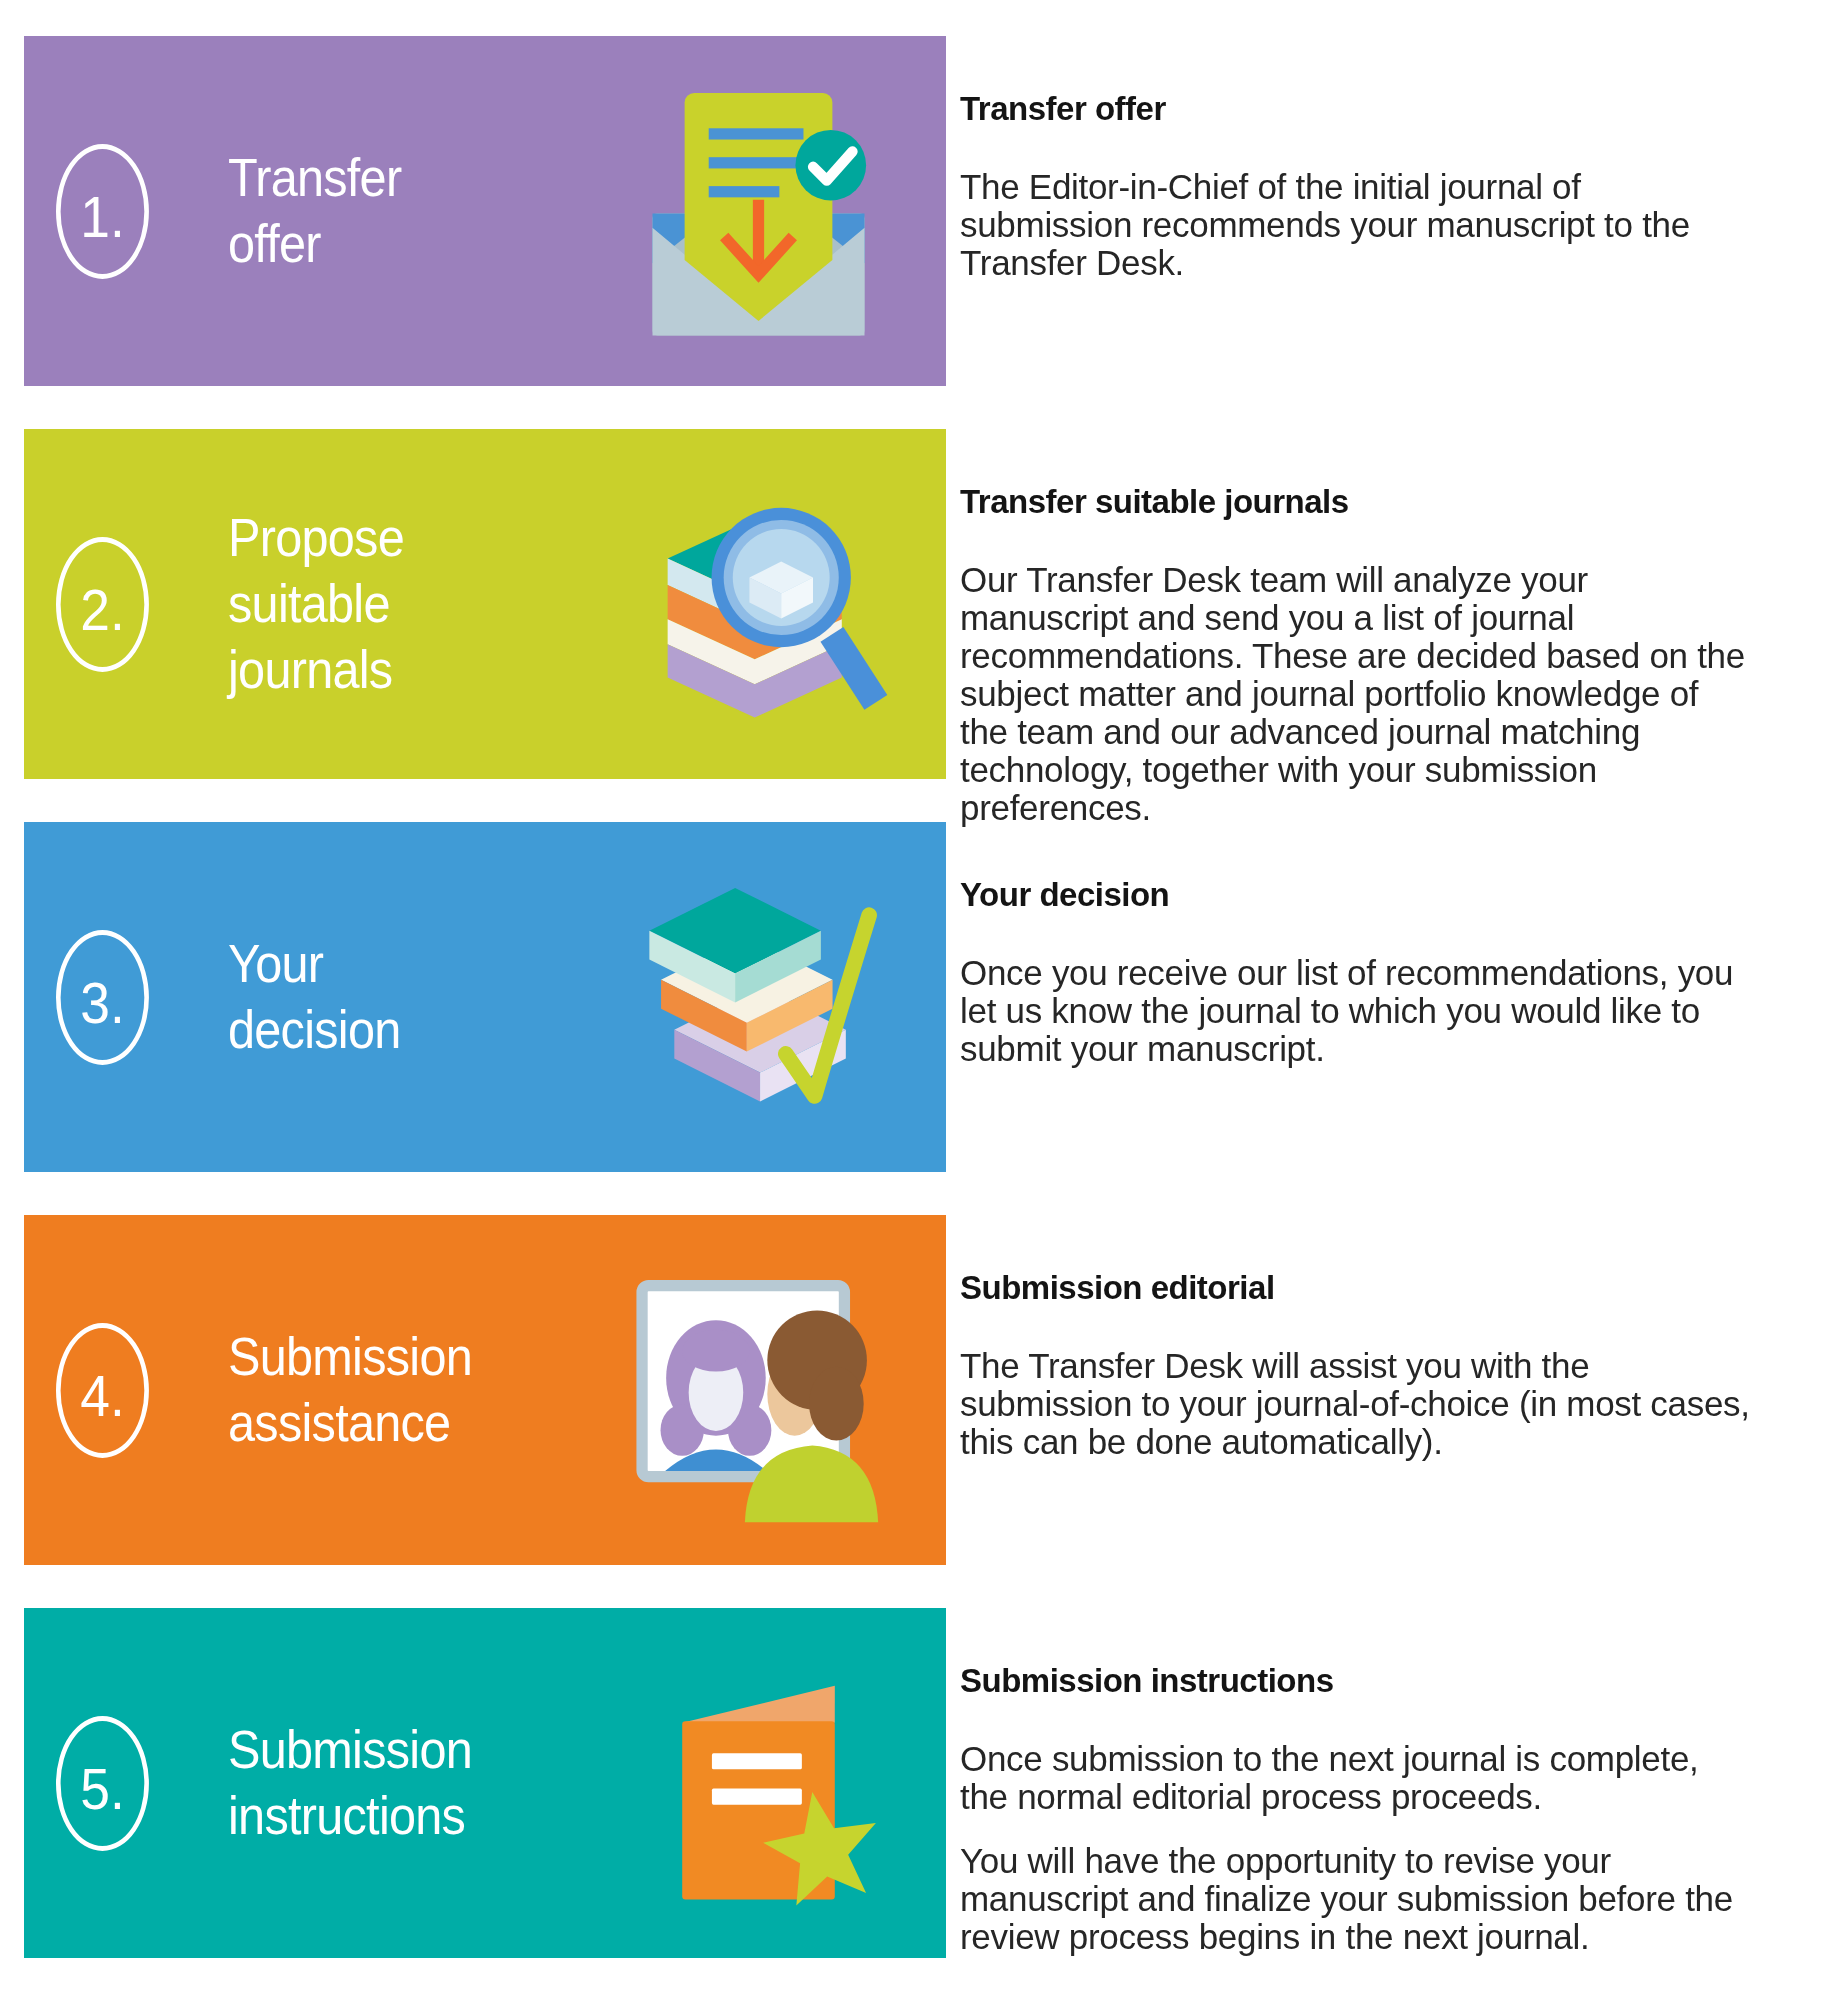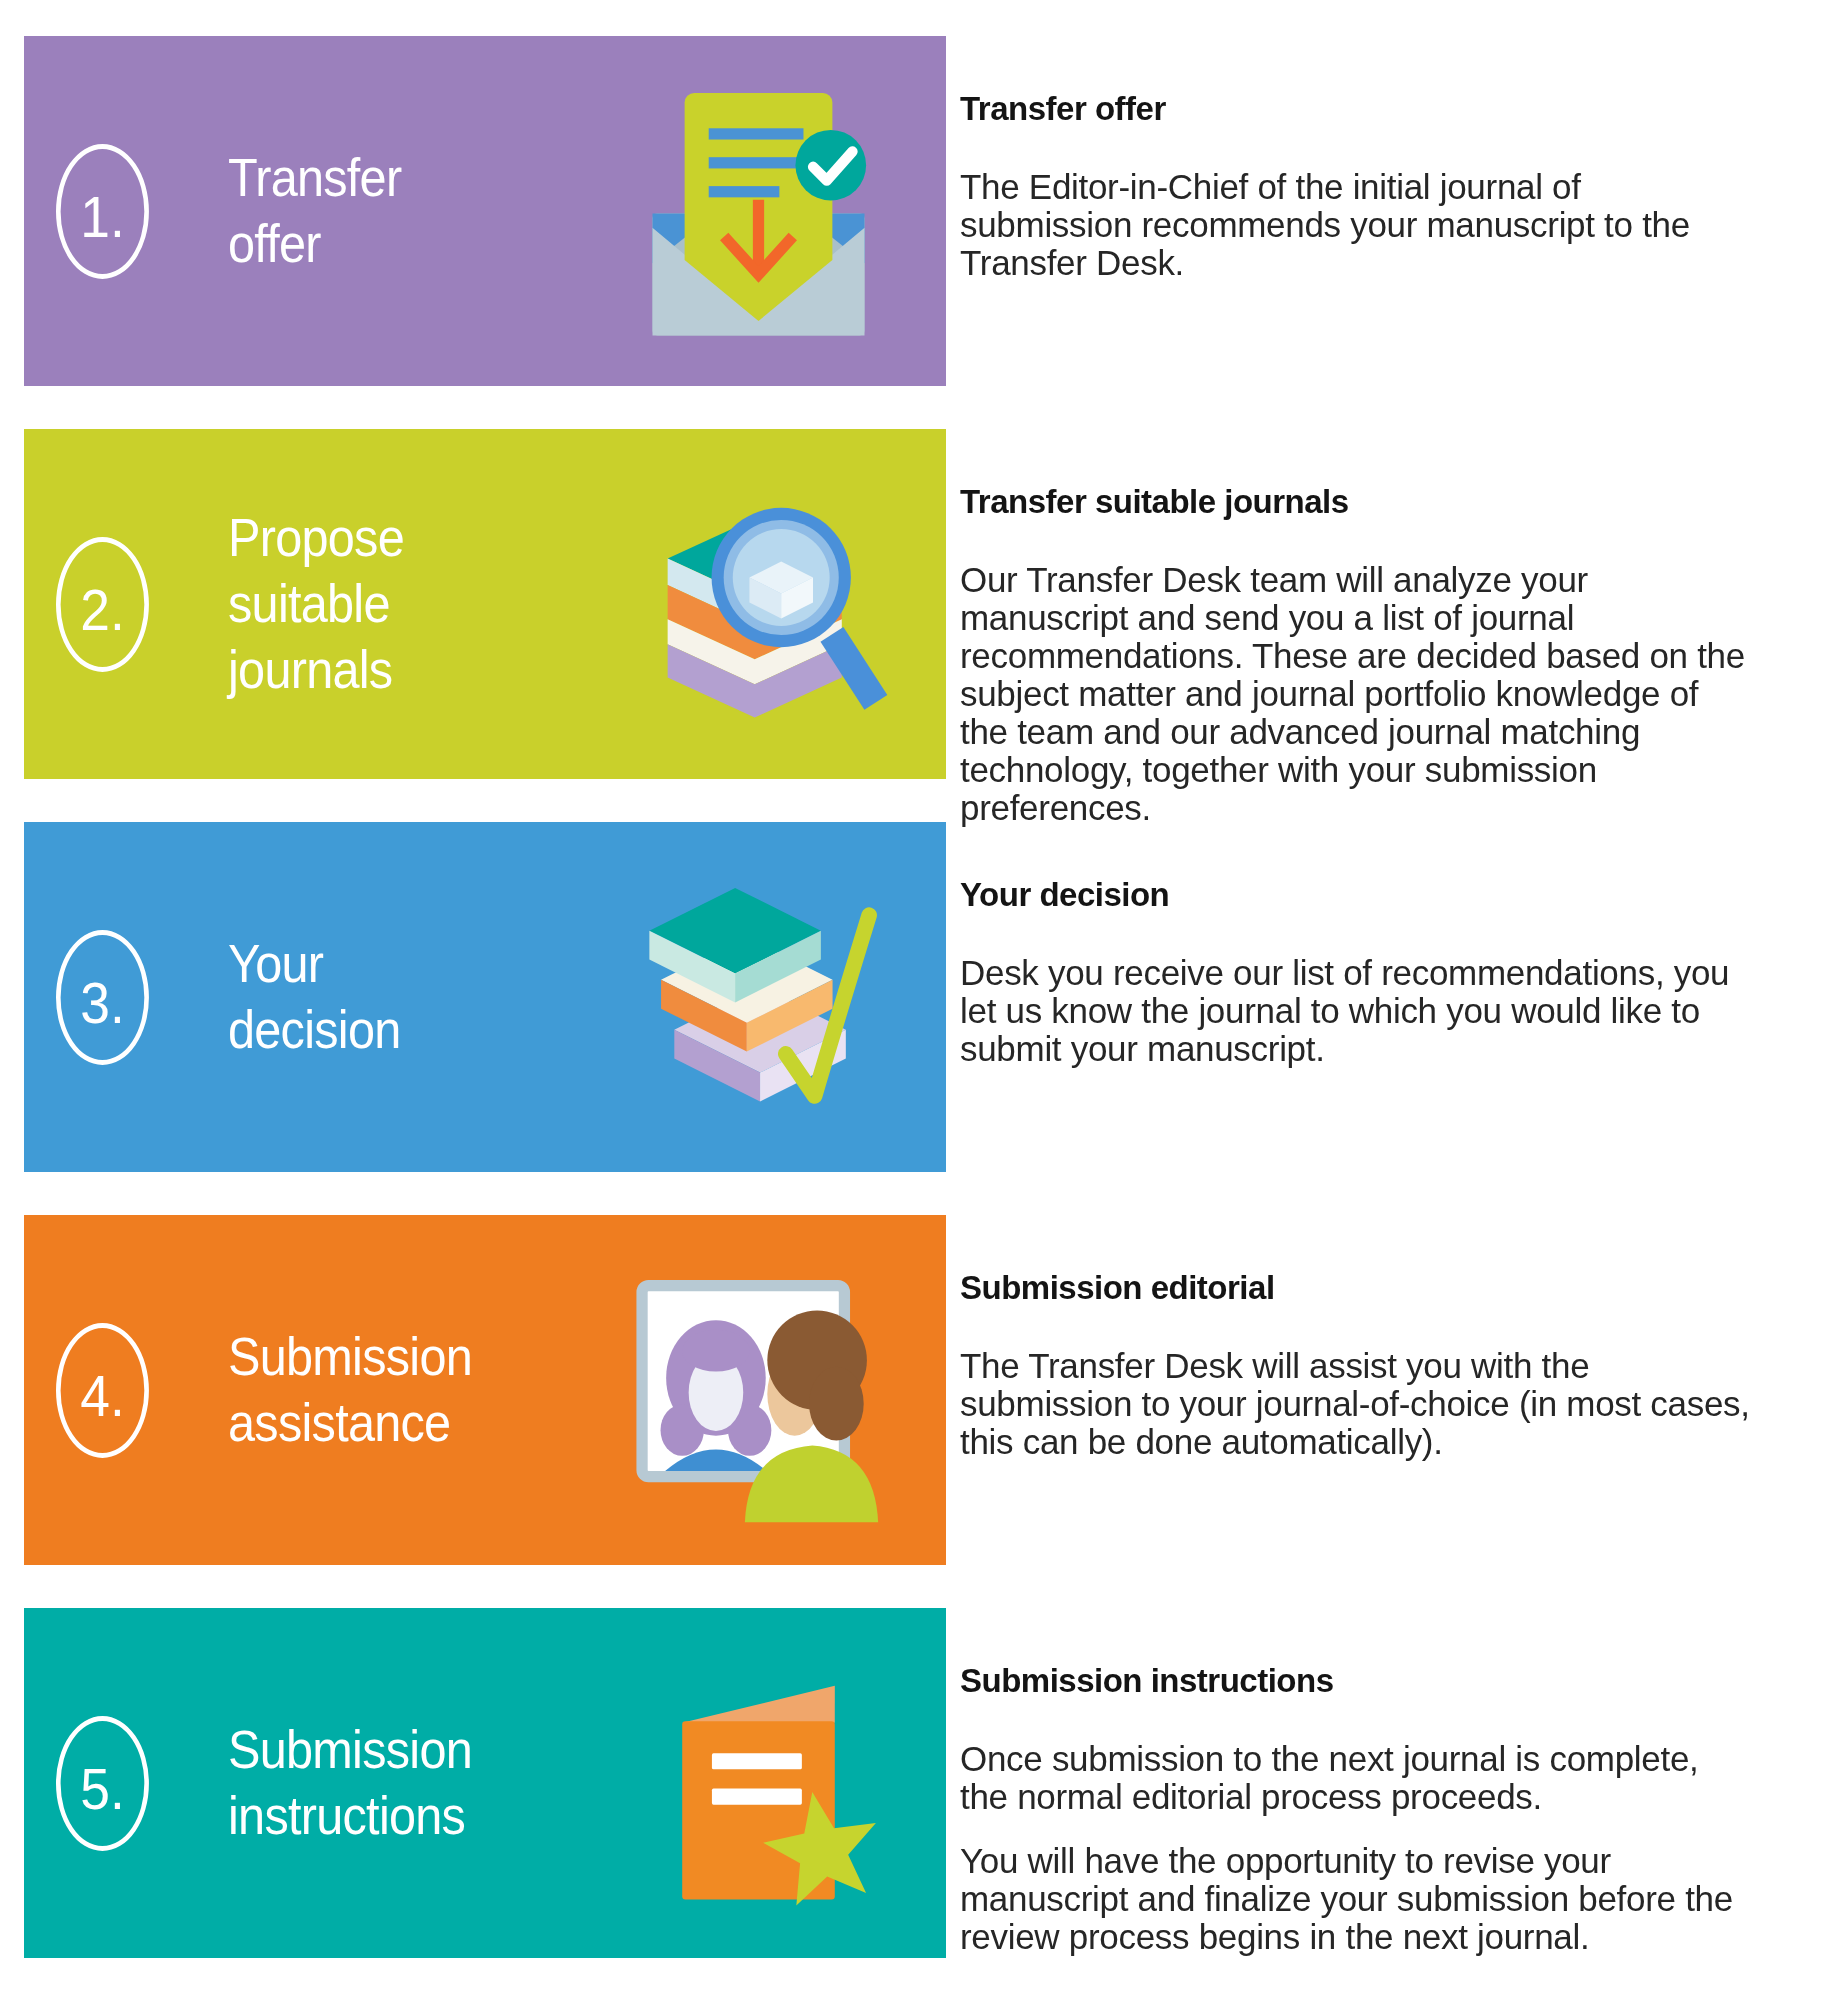--- a/index.html
+++ b/index.html
@@ -143,21 +143,21 @@
           <polygon points="155,198 265,143 265,180 155,235" fill="#f8b96e"></polygon>
           <polygon points="30,80 140,25 250,80 140,135" fill="#00a79c"></polygon>
           <polygon points="30,80 140,135 140,172 30,117" fill="#c9e9e2"></polygon>
           <polygon points="140,135 250,80 250,117 140,172" fill="#a5dcd3"></polygon>
           <path d="M312,60 Q272,190 242,292 L205,238" stroke="#c6d42e" stroke-width="20" fill="none" stroke-linecap="round" stroke-linejoin="round"></path>
         </svg>
       </div>
     </div>
     <div class="text-col">
       <h3>Your decision</h3>
-      <p>Desk you receive our list of recommendations, you let us know the journal to which you would like to submit your manuscript.</p>
+      <p>Once you receive our list of recommendations, you let us know the journal to which you would like to submit your manuscript.</p>
     </div>
   </section>
 
   <section class="row" style="top:1215px;">
     <div class="banner" style="background: rgb(239, 125, 32);">
       <div class="num-circle">
           <span>4.</span>
         </div>
       <div class="label">
         <div>Submission</div>

